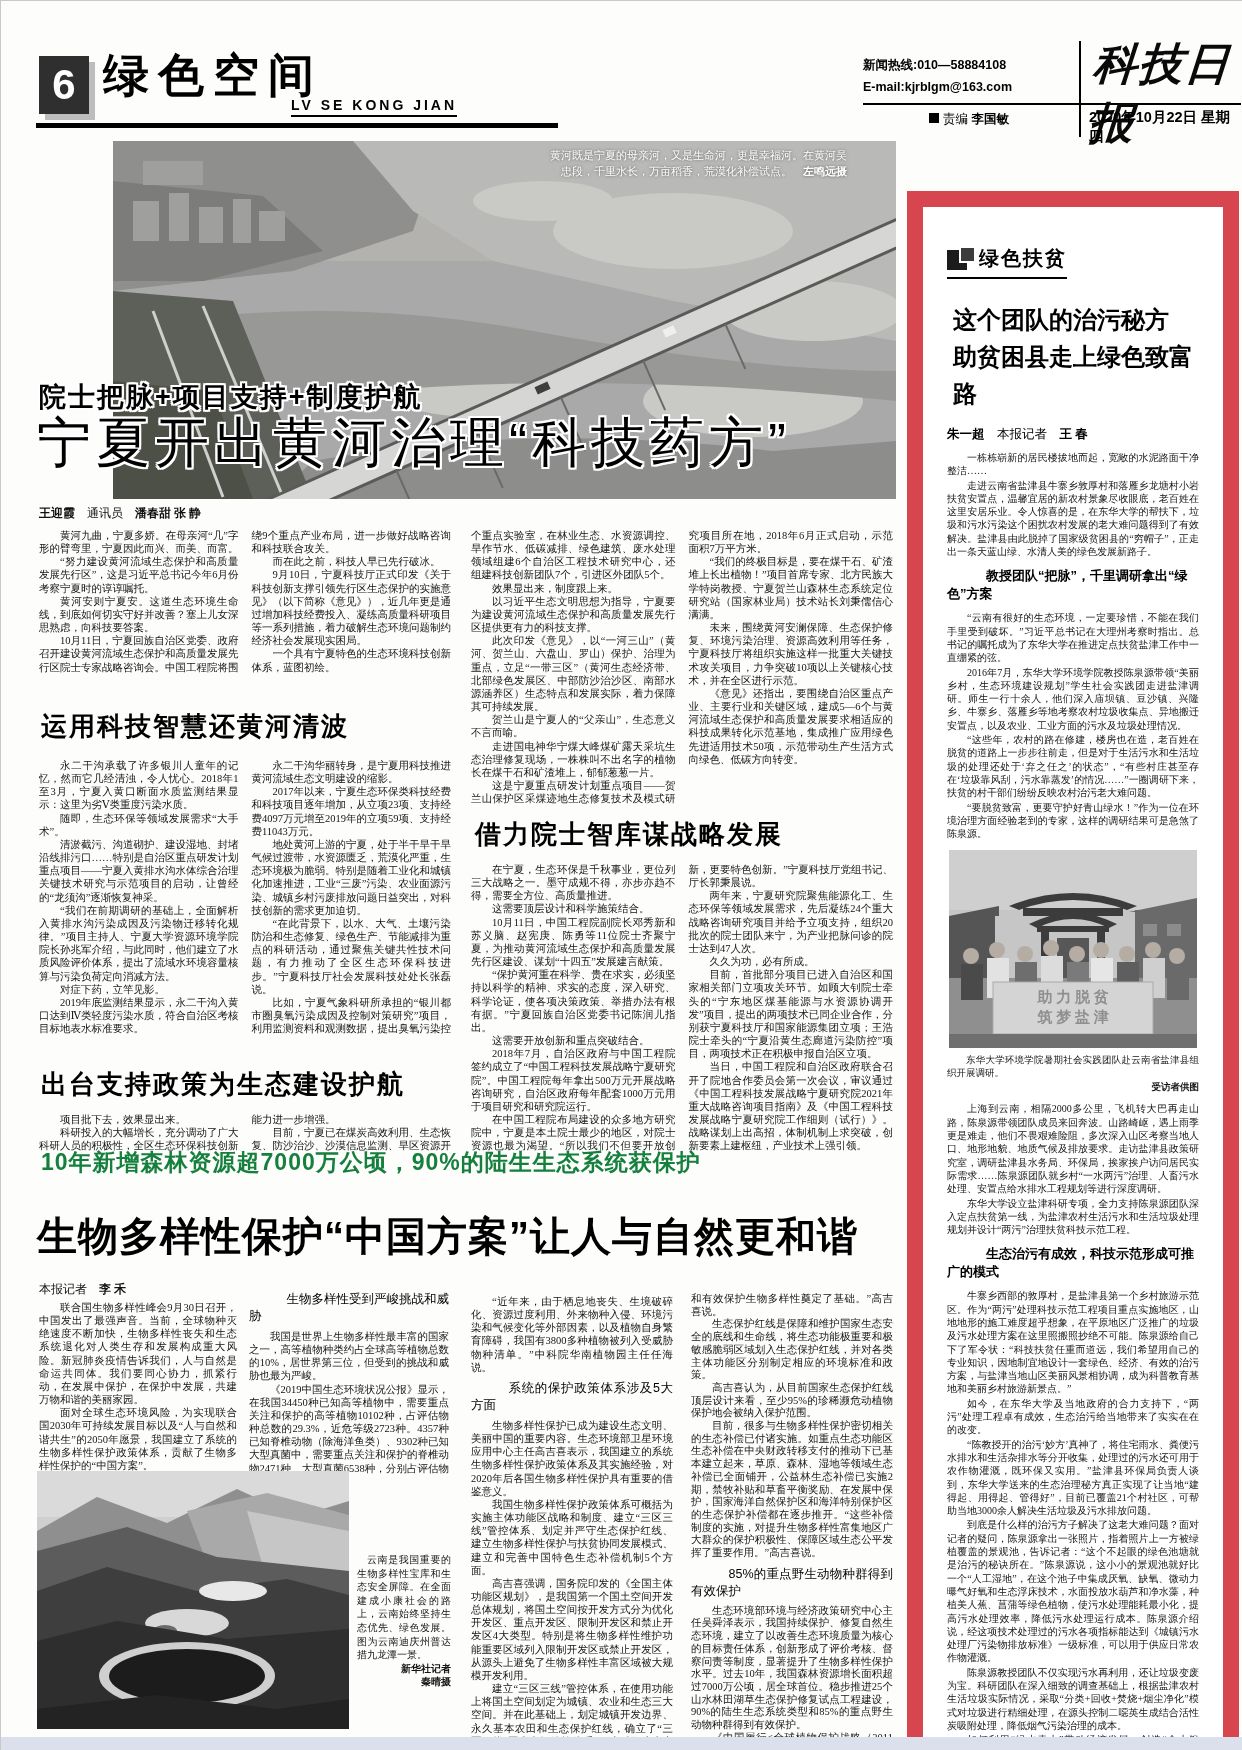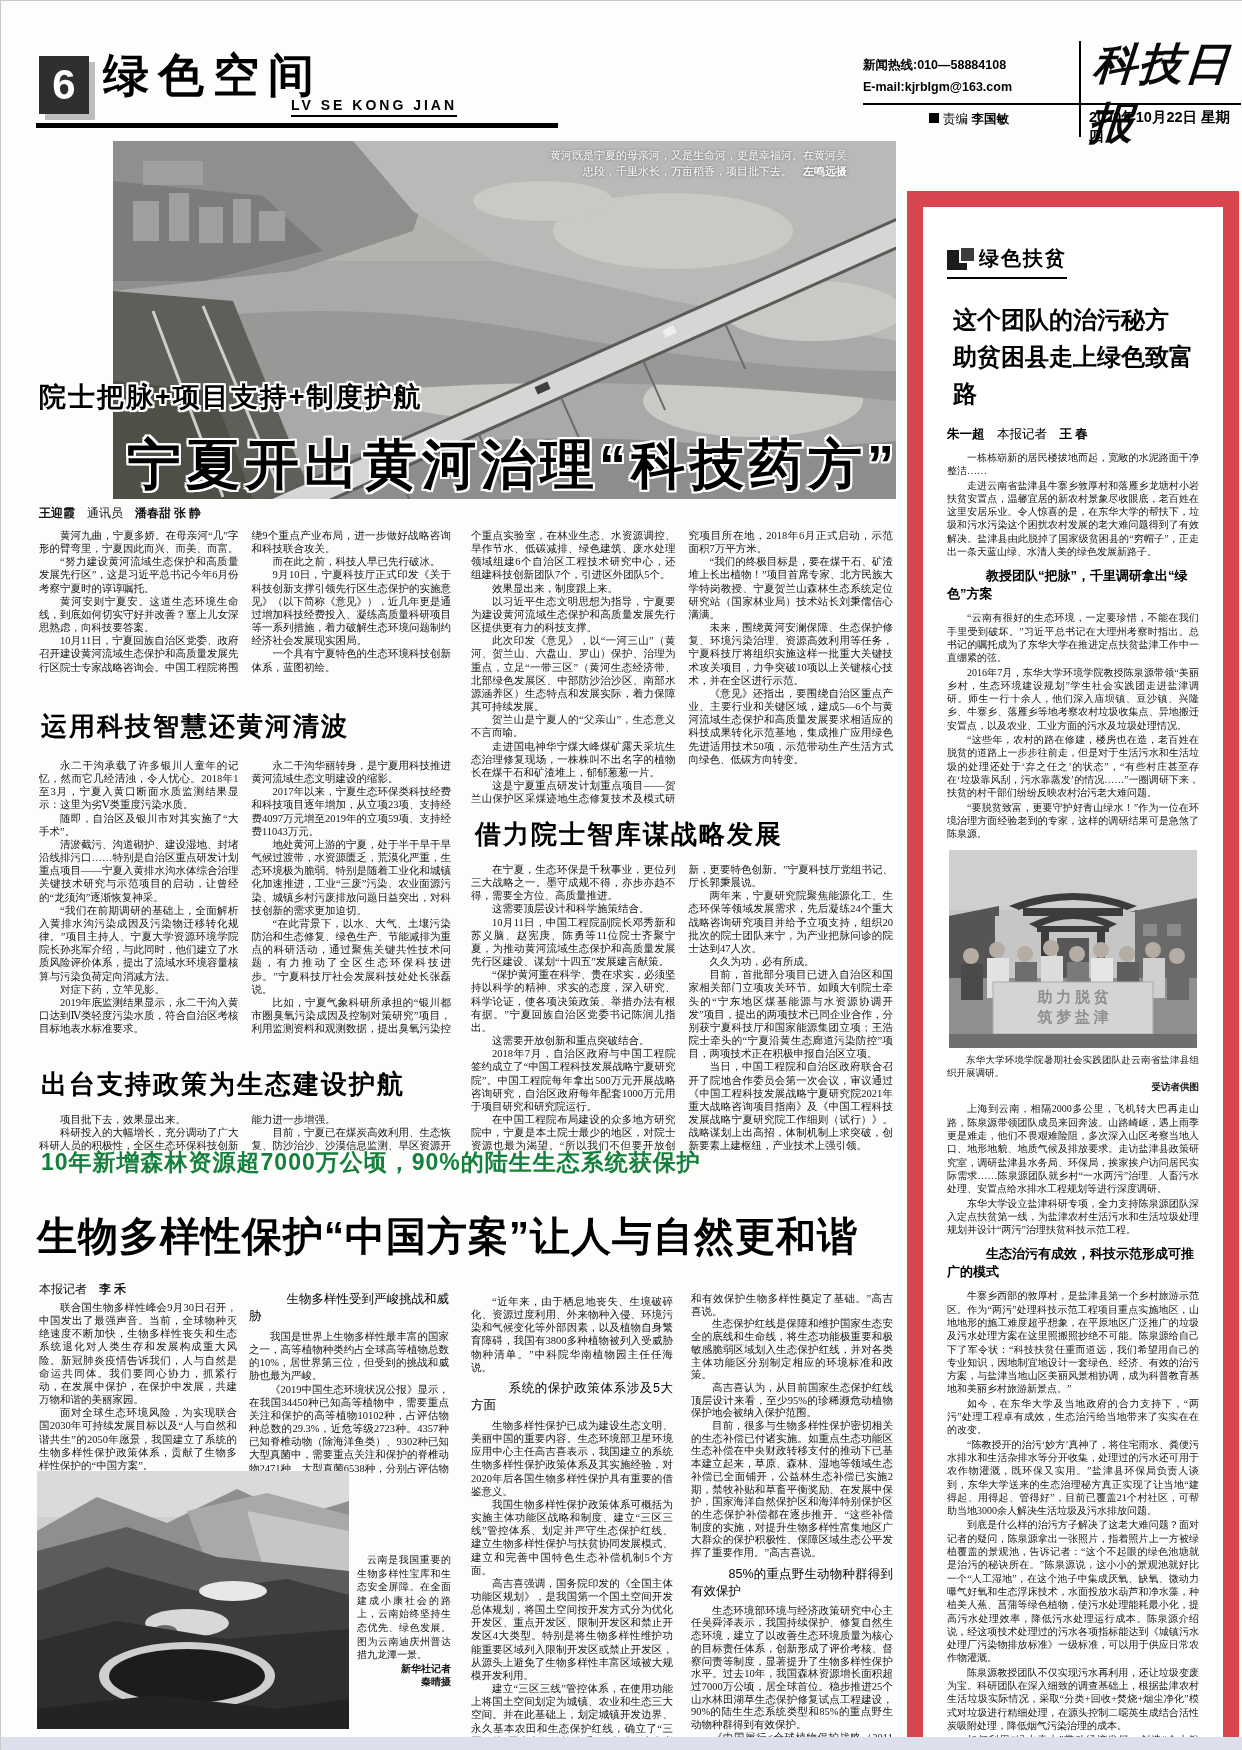--- a/index.html
+++ b/index.html
@@ -31,22 +31,22 @@
   
   .ph{display:block;}
   .photo-cap{left:470px;top:146px;width:376px;text-align:right;color:#fff;
              font-size:11px;line-height:16px;text-shadow:0 0 3px #555;}
   .photo-cap b{font-weight:bold;}
 
   
   .outline{text-shadow:-2px 0 0 #fff,2px 0 0 #fff,0 -2px 0 #fff,0 2px 0 #fff,
            -2px -2px 0 #fff,2px 2px 0 #fff,-2px 2px 0 #fff,2px -2px 0 #fff;}
   .kicker{left:38px;top:378px;font-size:27px;font-weight:bold;letter-spacing:2px;color:#000;}
-  .headline{left:36px;top:428px;width:862px;font-size:54px;font-weight:bold;
-            letter-spacing:5px;color:#000;white-space:nowrap;text-align:right;}
+  .headline{left:36px;top:406px;width:862px;font-size:54px;font-weight:normal;
+            letter-spacing:5px;color:#000;white-space:nowrap;}
   .byline{font-size:12px;color:#111;}
   .byline b{font-weight:bold;}
   .sechead{font-size:26px;font-weight:bold;letter-spacing:2px;color:#000;}
 
   
   .col{font-size:10.5px;line-height:13.15px;text-align:justify;color:#141414;overflow:hidden;}
   .col p{margin:0;text-indent:2em;}
   .col p.noind{text-indent:0;}
   .twocol{column-count:2;column-gap:13px;column-fill:auto;}
   .subhead{font-size:12.5px;line-height:17px;font-weight:normal;text-indent:3em;
@@ -137,21 +137,21 @@
           <line x1="530" y1="241" x2="530" y2="295"></line>
             <line x1="620" y1="241" x2="620" y2="290"></line>
         </g>
         <rect x="420" y="221" width="14" height="8" fill="#3f3f3f"></rect>
         <rect x="560" y="221" width="12" height="8" fill="#efefef"></rect>
       </g>
     </svg>
   </div>
   <div class="abs photo-cap sans">
     <div>黄河既是宁夏的母亲河，又是生命河，更是幸福河。在黄河吴</div>
-    <div><span>忠段，千里水长，万亩稻香，项目批下去。</span>　<b>左鸣远摄</b></div>
+    <div><span>忠段，千里水长，万亩稻香，荒漠化补偿试点。</span>　<b>左鸣远摄</b></div>
   </div>
 
   <div class="abs kicker sans outline">院士把脉+项目支持+制度护航</div>
   <div class="abs headline sans outline">宁夏开出黄河治理“科技药方”</div>
   <div class="abs byline" style="left:38px;top:504px;">
     <b>王迎霞</b>　<span>通讯员</span>　<b>潘春甜  张  静</b>
   </div>
 
   <div class="abs col twocol" style="left:38px;top:528px;width:412px;height:162px;">
       <p>黄河九曲，宁夏多娇。在母亲河“几”字形的臂弯里，宁夏因此而兴、而美、而富。</p>
@@ -159,21 +159,21 @@
       <p>黄河安则宁夏安。这道生态环境生命线，到底如何切实守好并改善？塞上儿女深思熟虑，向科技要答案。</p>
       <p>10月11日，宁夏回族自治区党委、政府召开建设黄河流域生态保护和高质量发展先行区院士专家战略咨询会。中国工程院将围绕9个重点产业布局，进一步做好战略咨询和科技联合攻关。</p>
       <p>而在此之前，科技人早已先行破冰。</p>
       <p>9月10日，宁夏科技厅正式印发《关于科技创新支撑引领先行区生态保护的实施意见》（以下简称《意见》），近几年更是通过增加科技经费投入、凝练高质量科研项目等一系列措施，着力破解生态环境问题制约经济社会发展现实困局。</p>
       <p>一个具有宁夏特色的生态环境科技创新体系，蓝图初绘。</p>
     </div>
 
   <div class="abs sechead sans" style="left:40px;top:708px;">运用科技智慧还黄河清波</div>
   <div class="abs col twocol" style="left:38px;top:758px;width:412px;height:286px;">
       <p>永二干沟承载了许多银川人童年的记忆，然而它几经清浊，令人忧心。2018年1至3月，宁夏入黄口断面水质监测结果显示：这里为劣Ⅴ类重度污染水质。</p>
-      <p>随即，自治区及银川市对其实施了“大手术”。</p>
+      <p>随即，生态环保等领域发展需求“大手术”。</p>
       <p>清淤截污、沟道砌护、建设湿地、封堵沿线排污口……特别是自治区重点研发计划重点项目——宁夏入黄排水沟水体综合治理关键技术研究与示范项目的启动，让曾经的“龙须沟”逐渐恢复神采。</p>
       <p>“我们在前期调研的基础上，全面解析入黄排水沟污染成因及污染物迁移转化规律。”项目主持人、宁夏大学资源环境学院院长孙兆军介绍，与此同时，他们建立了水质风险评价体系，提出了流域水环境容量核算与污染负荷定向消减方法。</p>
       <p>对症下药，立竿见影。</p>
       <p>2019年底监测结果显示，永二干沟入黄口达到Ⅳ类轻度污染水质，符合自治区考核目标地表水标准要求。</p>
       <p>永二干沟华丽转身，是宁夏用科技推进黄河流域生态文明建设的缩影。</p>
       <p>2017年以来，宁夏生态环保类科技经费和科技项目逐年增加，从立项23项、支持经费4097万元增至2019年的立项59项、支持经费11043万元。</p>
       <p>地处黄河上游的宁夏，处于半干旱干旱气候过渡带，水资源匮乏，荒漠化严重，生态环境极为脆弱。特别是随着工业化和城镇化加速推进，工业“三废”污染、农业面源污染、城镇乡村污废排放问题日益突出，对科技创新的需求更加迫切。</p>
       <p>“在此背景下，以水、大气、土壤污染防治和生态修复、绿色生产、节能减排为重点的科研活动，通过聚焦关键共性技术问题，有力推动了全区生态环保科技进步。”宁夏科技厅社会发展科技处处长张磊说。</p>
       <p>比如，宁夏气象科研所承担的“银川都市圈臭氧污染成因及控制对策研究”项目，利用监测资料和观测数据，提出臭氧污染控制措施，改善了环境空气质量；宁夏大学承担的“宁东能源化工基地固废利用及污染土壤生态修复关键技术研究与示范”项目，利用煤化工固废研发新型肥料，土壤生态功能修复将达到80%以上。</p>
     </div>

